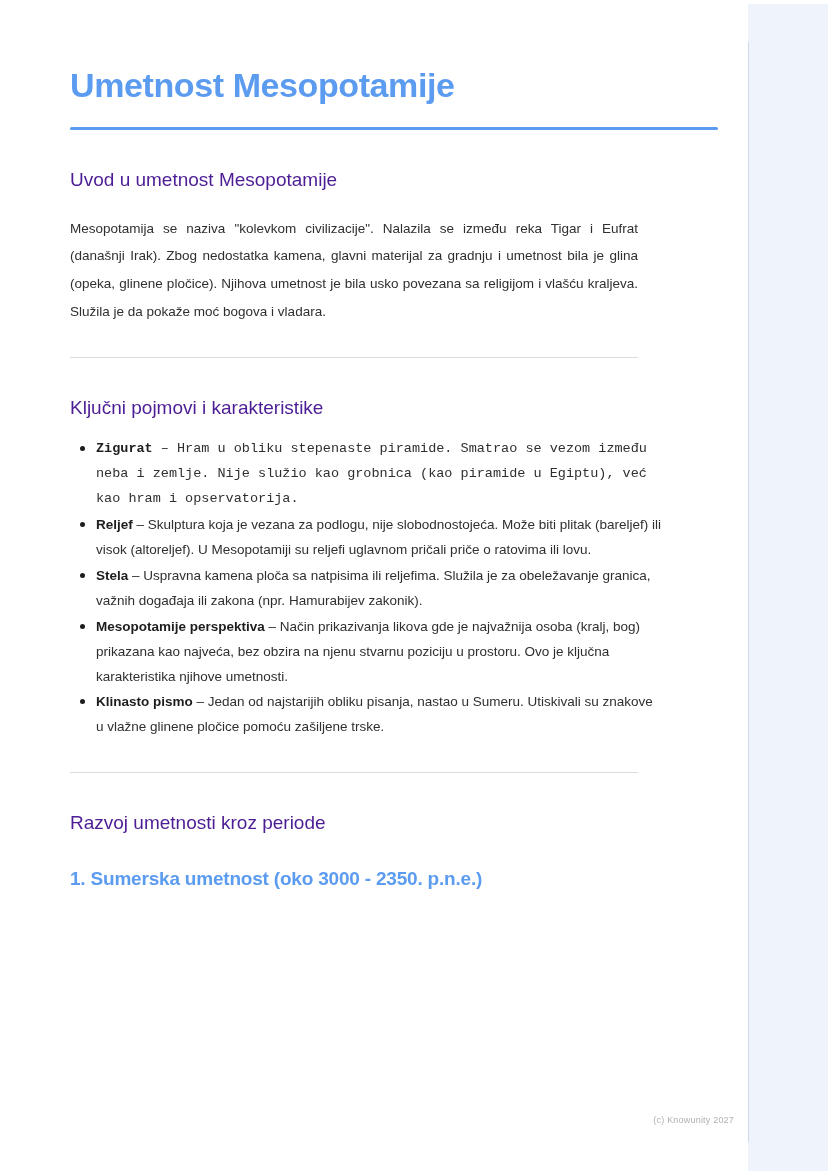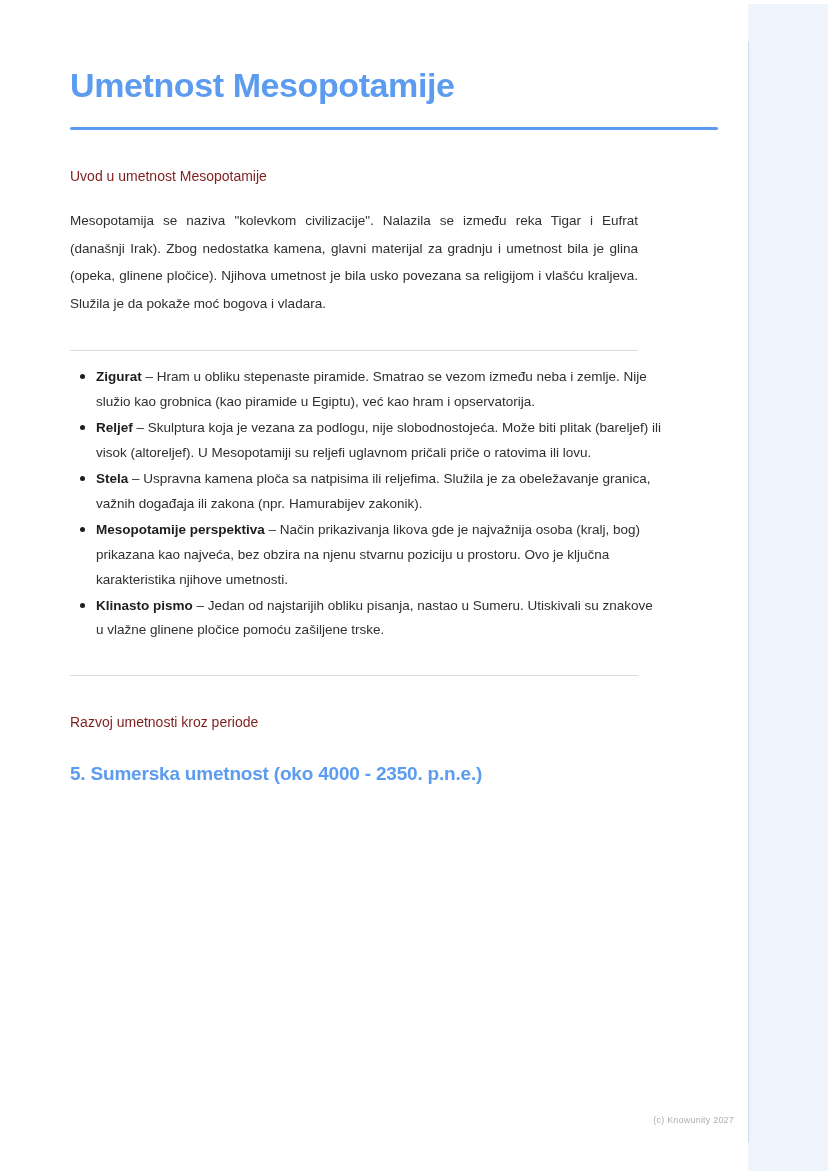--- a/index.html
+++ b/index.html
@@ -61,22 +61,22 @@
 
   .title-rule {
     margin-top: 22px;
     width: 648px;
     height: 3px;
     background: #5b9bf0;
     border-radius: 2px;
   }
 
   .section-label {
-    font-size: 14px;
-    color: #7f1d1d;
+    font-size: 19px;
+    color: #4c1d95;
     margin-top: 36px;
     line-height: 1.5;
   }
 
   p.body-text {
     font-size: 13.5px;
     color: #2f2f2f;
     line-height: 2.05;
     text-align: justify;
     margin: 20px 0 0 0;
@@ -96,21 +96,21 @@
     list-style: none;
     width: 568px;
   }
   ul.terms li {
     position: relative;
     font-size: 13.5px;
     line-height: 1.85;
     color: #2f2f2f;
     margin-top: 1px;
   }
-  ul.terms li:first-child { margin-top: 0; }
+  ul.terms li:first-child { margin-top: 0; font-family: Liberation Mono, monospace; }
   ul.terms li::before {
     content: "";
     position: absolute;
     left: -16px;
     top: 9px;
     width: 5px;
     height: 5px;
     border-radius: 50%;
     background: #1d1d1d;
   }
@@ -148,20 +148,21 @@
 
     <h1 class="doc-title">Umetnost Mesopotamije</h1>
     <div class="title-rule"></div>
 
     <div class="section-label">Uvod u umetnost Mesopotamije</div>
 
     <p class="body-text">Mesopotamija se naziva "kolevkom civilizacije". Nalazila se između reka Tigar i Eufrat (današnji Irak). Zbog nedostatka kamena, glavni materijal za gradnju i umetnost bila je glina (opeka, glinene pločice). Njihova umetnost je bila usko povezana sa religijom i vlašću kraljeva. Služila je da pokaže moć bogova i vladara.</p>
 
     <div class="divider"></div>
 
+    <div class="section-label">Ključni pojmovi i karakteristike</div>
 
     <ul class="terms">
       <li>
         <span class="term">Zigurat</span><span> – Hram u obliku stepenaste piramide. Smatrao se vezom između neba i zemlje. Nije služio kao grobnica (kao piramide u Egiptu), već kao hram i opservatorija.</span>
       </li>
       <li>
         <span class="term">Reljef</span><span> – Skulptura koja je vezana za podlogu, nije slobodnostojeća. Može biti plitak (bareljef) ili visok (altoreljef). U Mesopotamiji su reljefi uglavnom pričali priče o ratovima ili lovu.</span>
       </li>
       <li>
         <span class="term">Stela</span><span> – Uspravna kamena ploča sa natpisima ili reljefima. Služila je za obeležavanje granica, važnih događaja ili zakona (npr. Hamurabijev zakonik).</span>
@@ -172,19 +173,19 @@
       <li>
         <span class="term">Klinasto pismo</span><span> – Jedan od najstarijih obliku pisanja, nastao u Sumeru. Utiskivali su znakove u vlažne glinene pločice pomoću zašiljene trske.</span>
       </li>
     </ul>
 
     <div class="divider"></div>
 
     <div class="section-label">Razvoj umetnosti kroz periode</div>
 
 
-    <h2 class="sub-title">5. Sumerska umetnost (oko 4000 - 2350. p.n.e.)</h2>
+    <h2 class="sub-title">1. Sumerska umetnost (oko 3000 - 2350. p.n.e.)</h2>
 
   </div>
 
   <div class="footer-credit">(c) Knowunity 2027</div>
 
 </div>
 
 </body></html>

